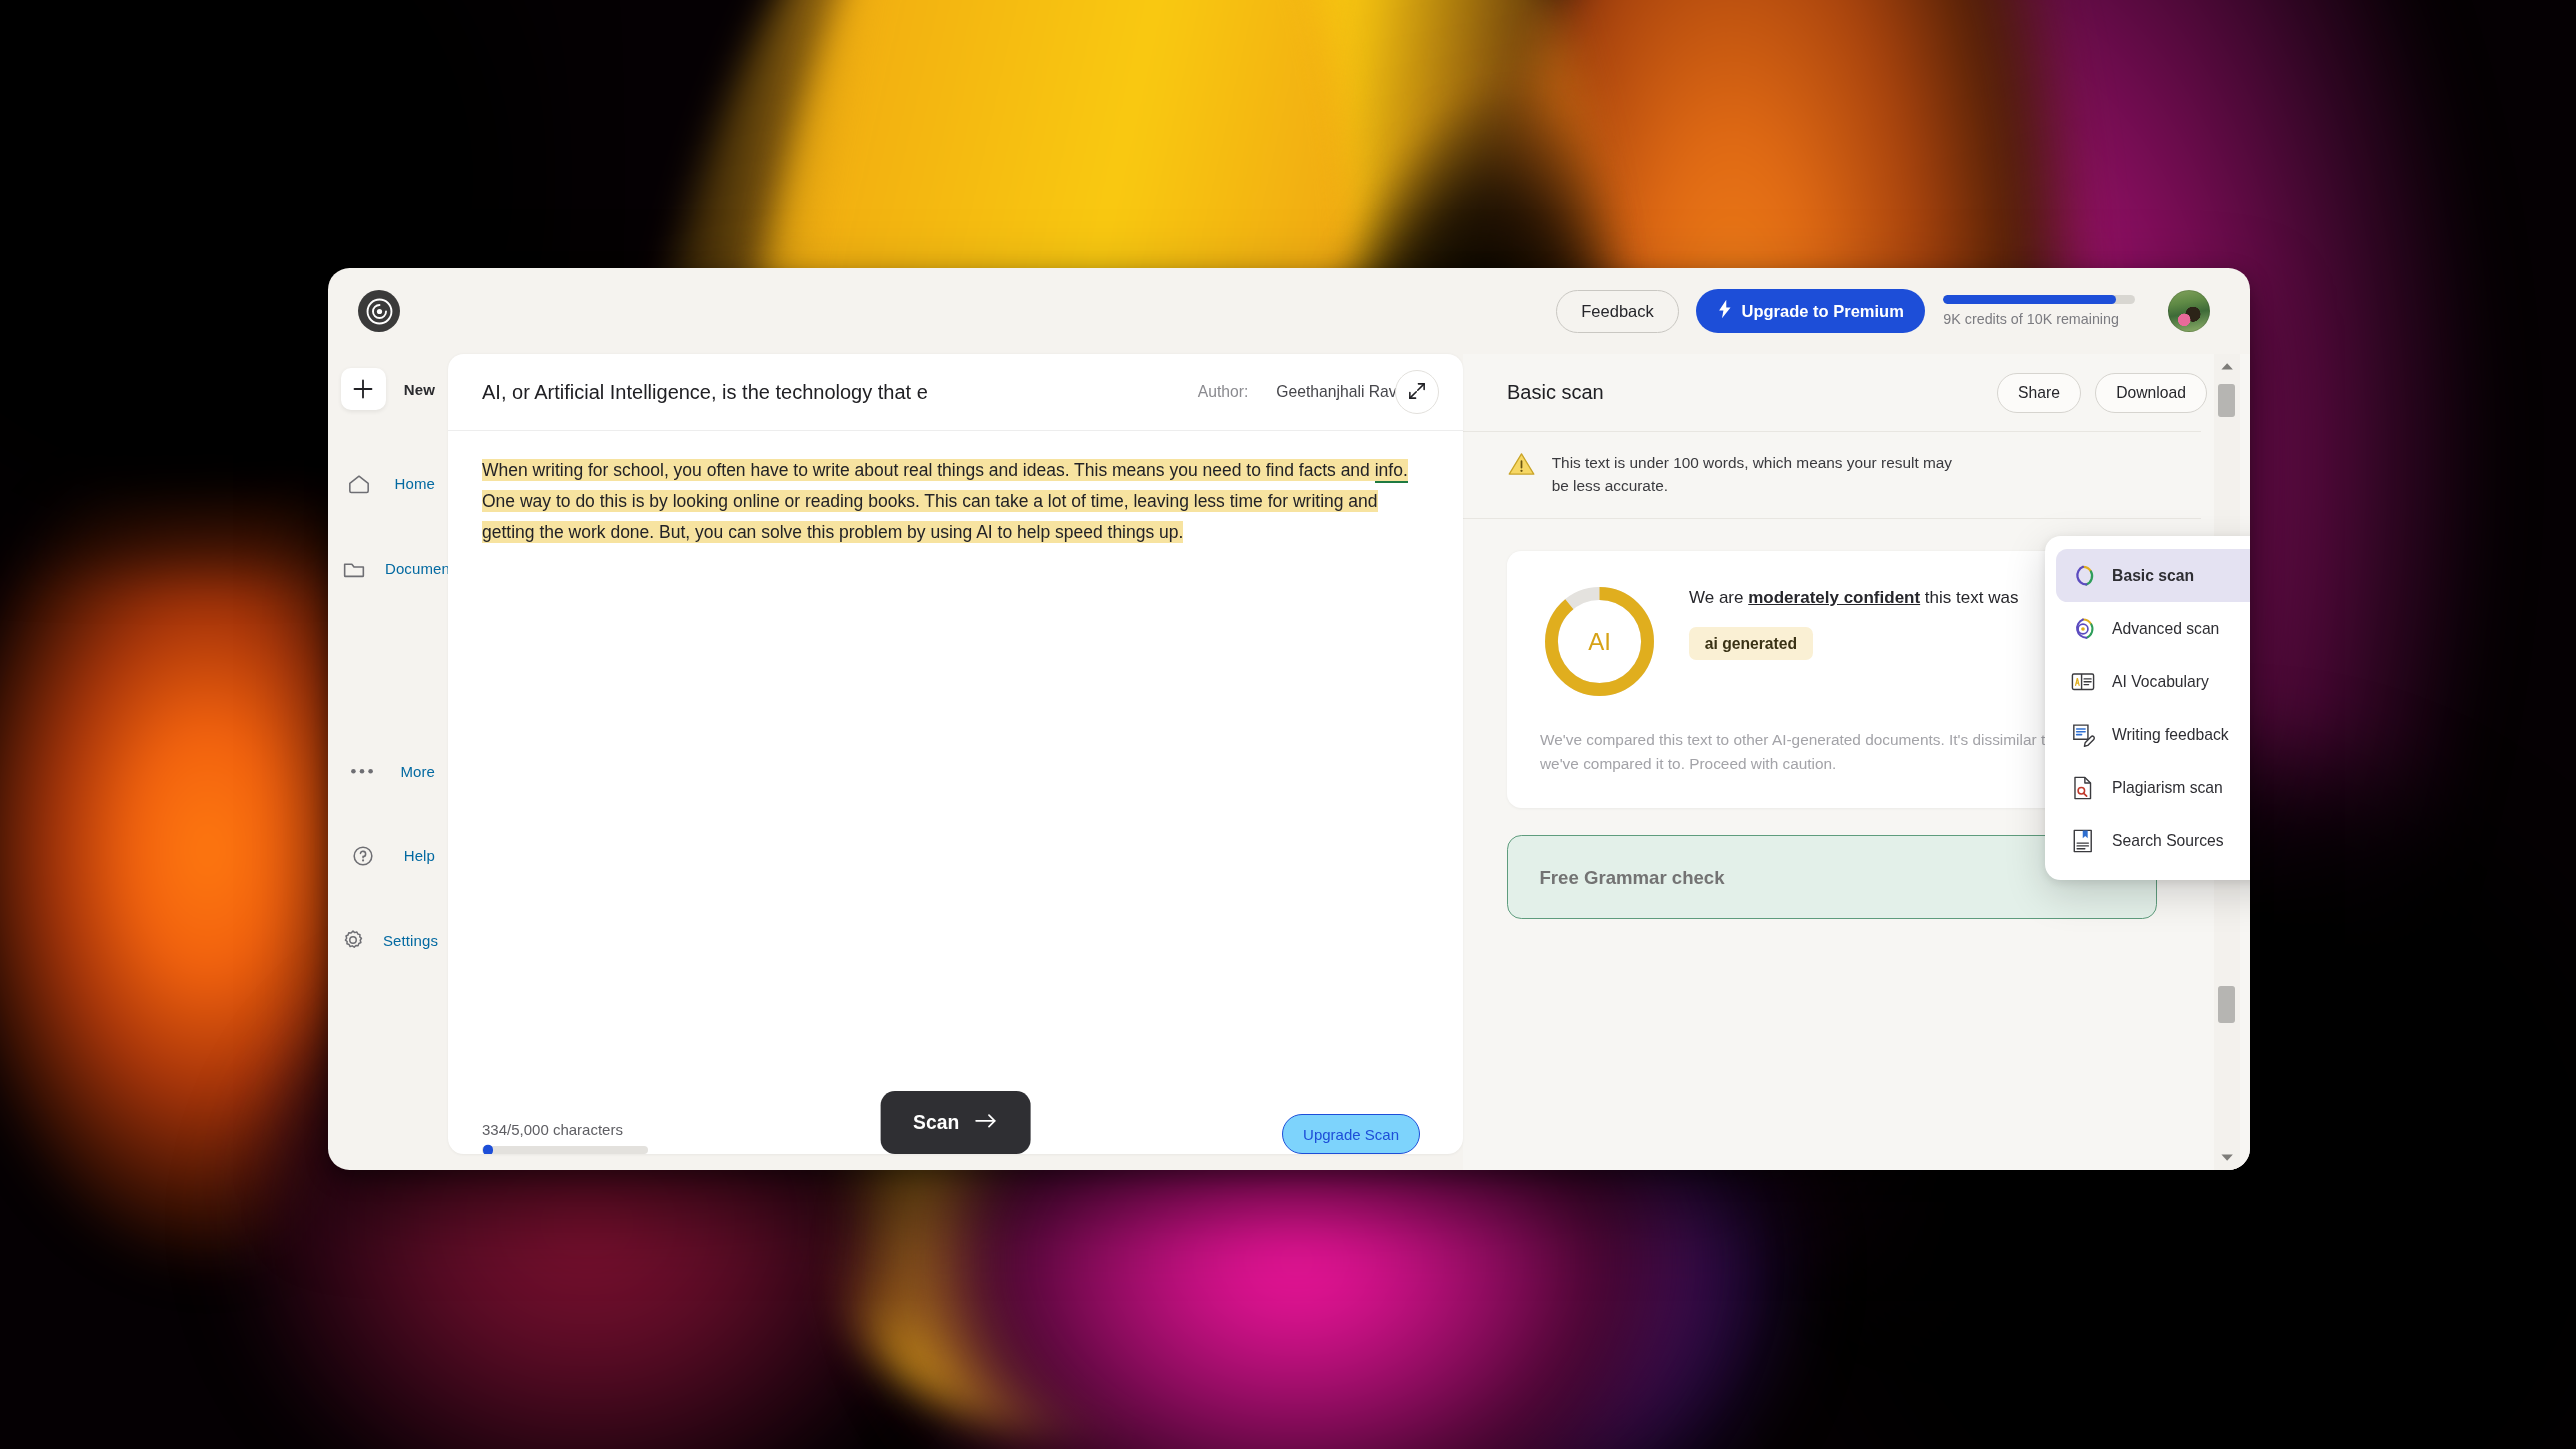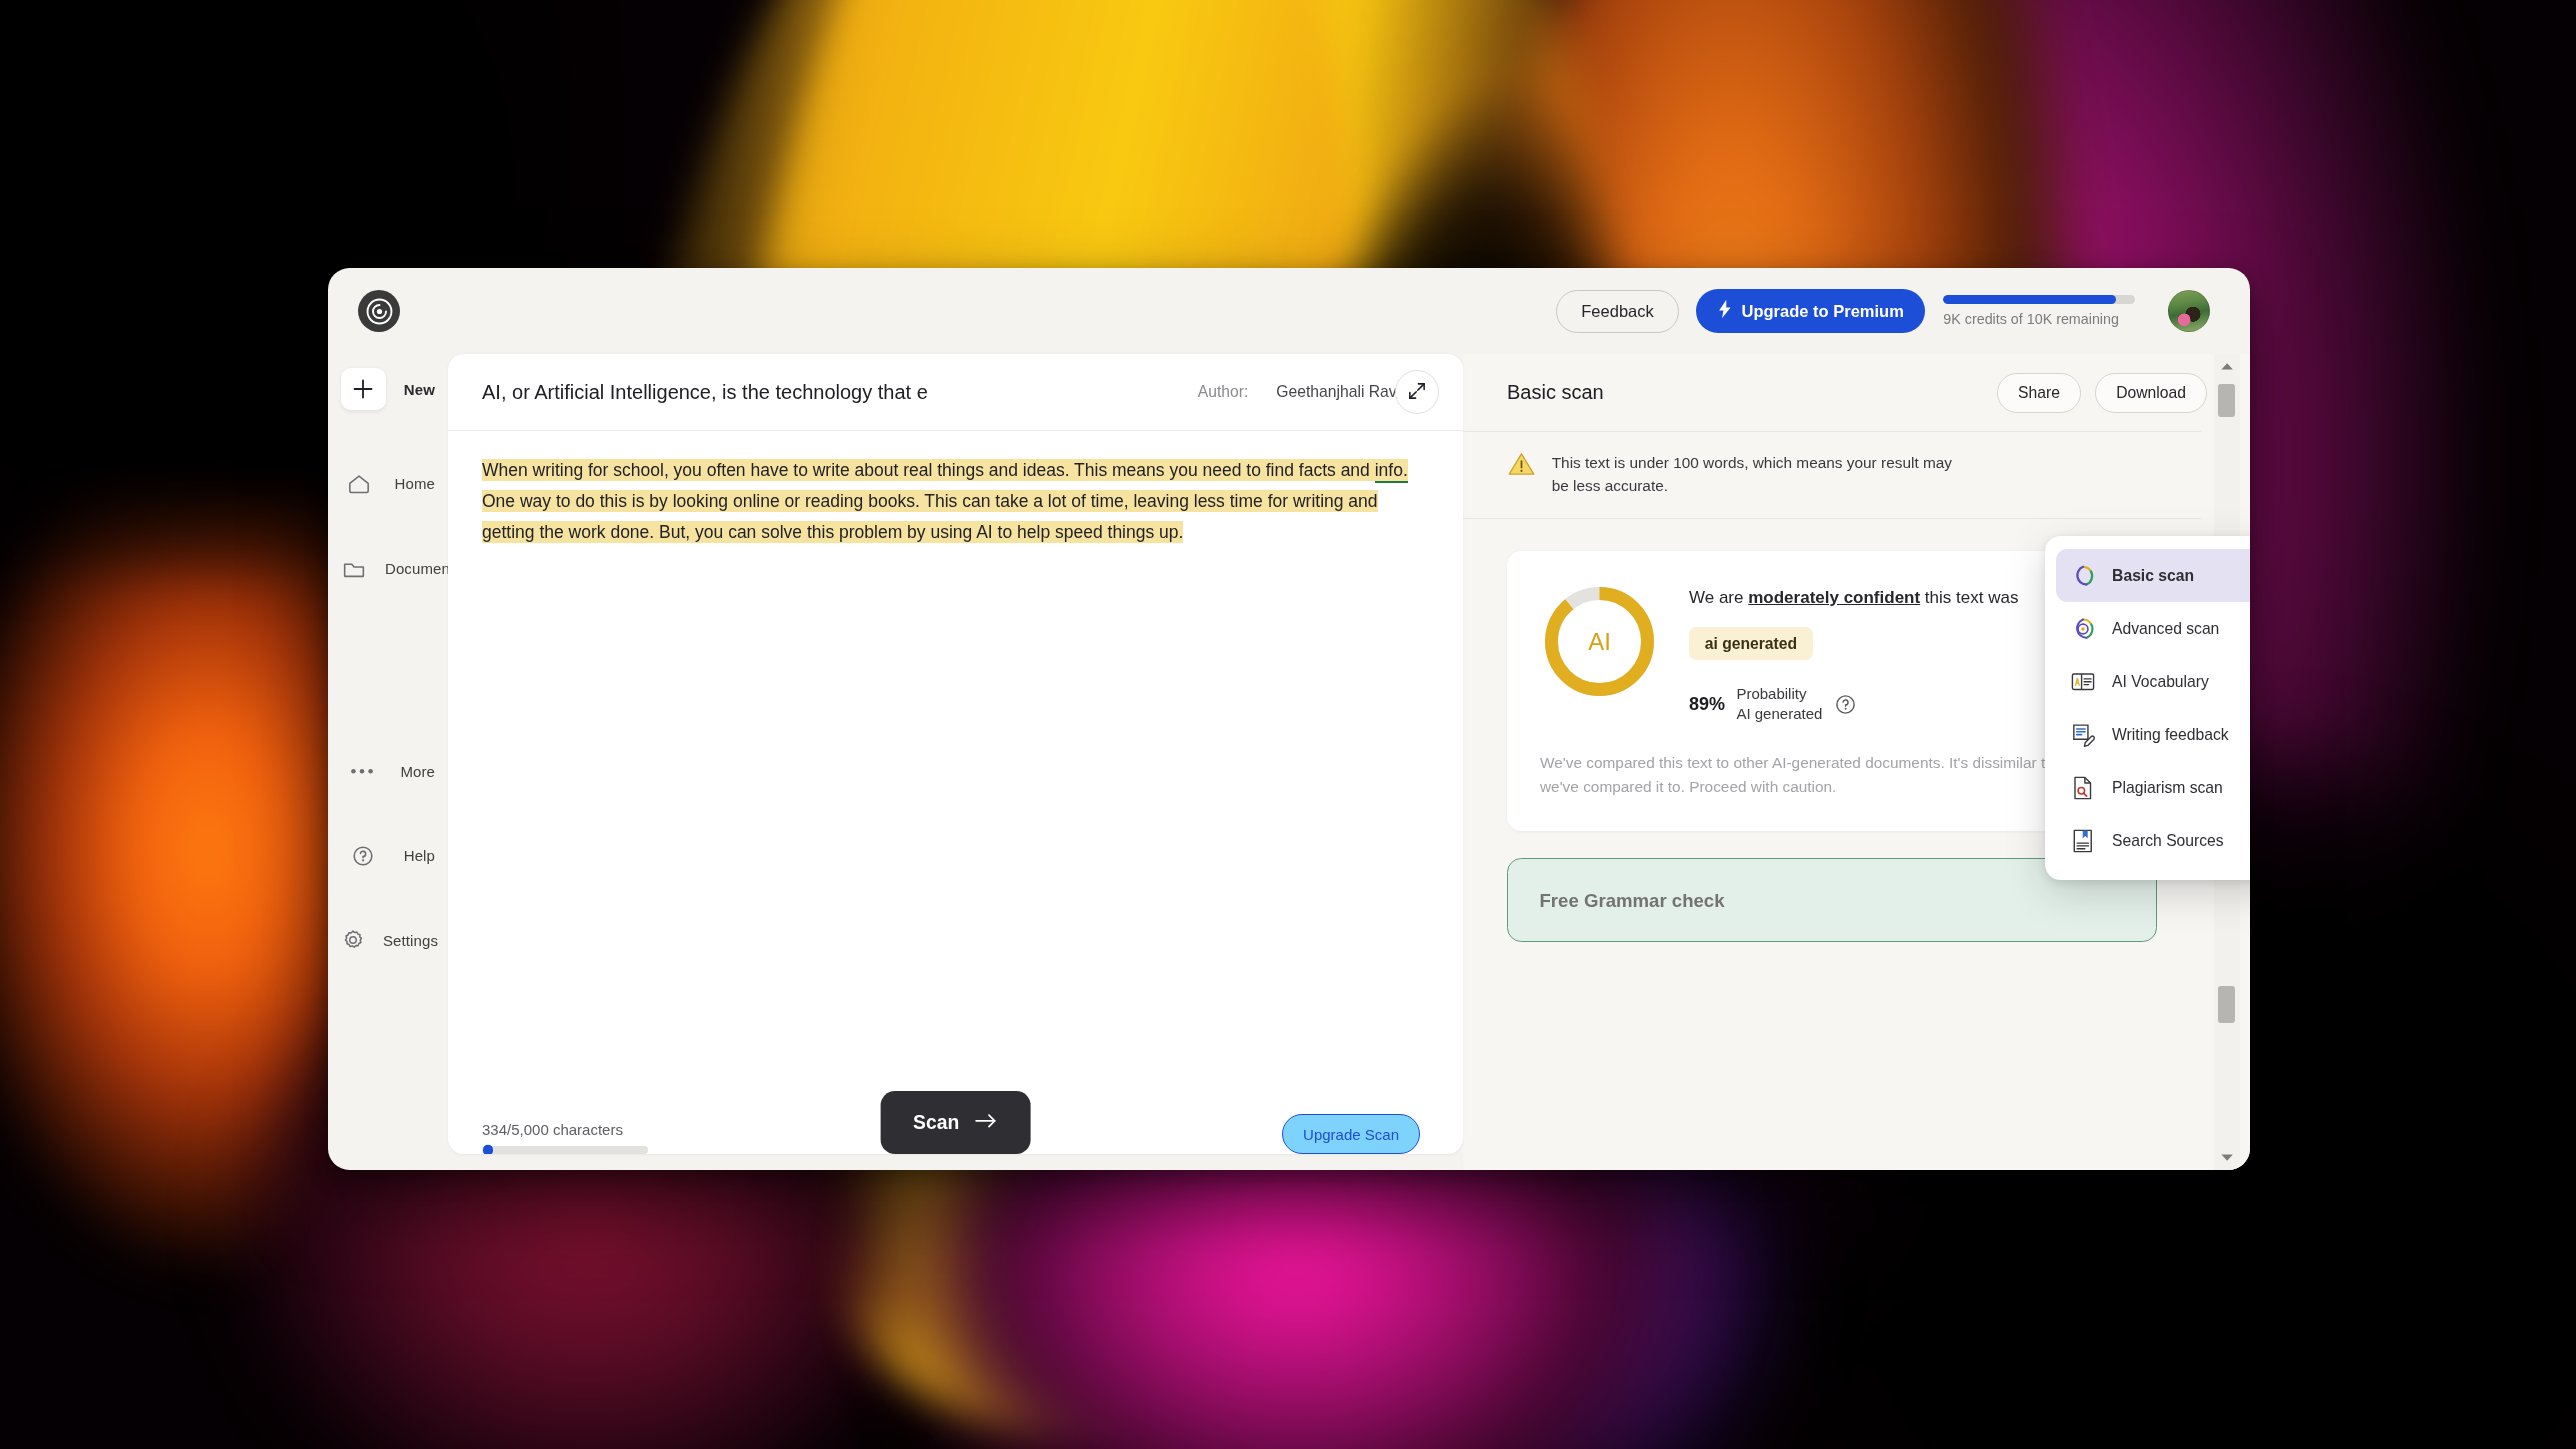--- a/index.html
+++ b/index.html
@@ -201,21 +201,21 @@
   }
   .nav-icon-box {
     width: 52px; height: 42px;
     display: flex; align-items: center; justify-content: center;
     border-radius: 10px;
   }
   .nav-item.active .nav-icon-box {
     background: #FFFFFF;
     box-shadow: 0 1.4px 4.3px rgba(0,0,0,0.07);
   }
-  .nav-label { font-size: 15px; color: #404040; letter-spacing: 0.1px; }
+  .nav-label { font-size: 15px; color: #0369a1; letter-spacing: 0.1px; }
   .nav-item.active .nav-label { color: #2A2A2E; font-weight: bold; }
   .nav-gap-1 { height: 44px; }
   .nav-gap-2 { height: 152px; }
   .nav-spacer { height: 34px; }
 
   
   .editor-card {
     width: 1015px; flex: 0 0 1015px;
     background: #FFFFFF;
     border-radius: 15.7px;
@@ -654,31 +654,20 @@
               <svg width="119" height="119" viewBox="0 0 166 166">
                 <circle cx="83" cy="83" r="67" fill="none" stroke="#E4E2DE" stroke-width="18"></circle>
                 <circle cx="83" cy="83" r="67" fill="none" stroke="#E0AE1E" stroke-width="18" stroke-dasharray="374.8 46.2" stroke-dashoffset="0" transform="rotate(-90 83 83)" stroke-linecap="butt"></circle>
               </svg>
               <div class="donut-label">AI</div>
             </div>
 
             <div class="verdict-col">
               <div class="verdict-line"><span>We are </span><span class="strong-u">moderately confident</span><span> this text was</span></div>
               <div class="badge-ai">ai generated</div>
-              <div class="prob-row">
-                <span class="prob-pct">89%</span>
-                <span class="prob-label"><span>Probability</span><br><span>AI generated</span></span>
-                <button class="help-icon-btn">
-                  <svg width="23" height="23" viewBox="0 0 32 32">
-                    <circle cx="16" cy="16" r="12" fill="none" stroke="#5A5A5F" stroke-width="2"></circle>
-                    <path d="M12.6 12.6 a3.5 3.5 0 1 1 3.5 4.1 v1.6" fill="none" stroke="#5A5A5F" stroke-width="2" stroke-linecap="round"></path>
-                    <circle cx="16.1" cy="22" r="1.4" fill="#5A5A5F"></circle>
-                  </svg>
-                </button>
-              </div>
             </div>
           </div>
 
           <div class="compare-text">We've compared this text to other AI-generated documents. It's dissimilar to the data we've compared it to. Proceed with caution.</div>
         </div>
 
         <div class="grammar-card">
           <div class="grammar-title">Free Grammar check</div>
         </div>
       </div>

